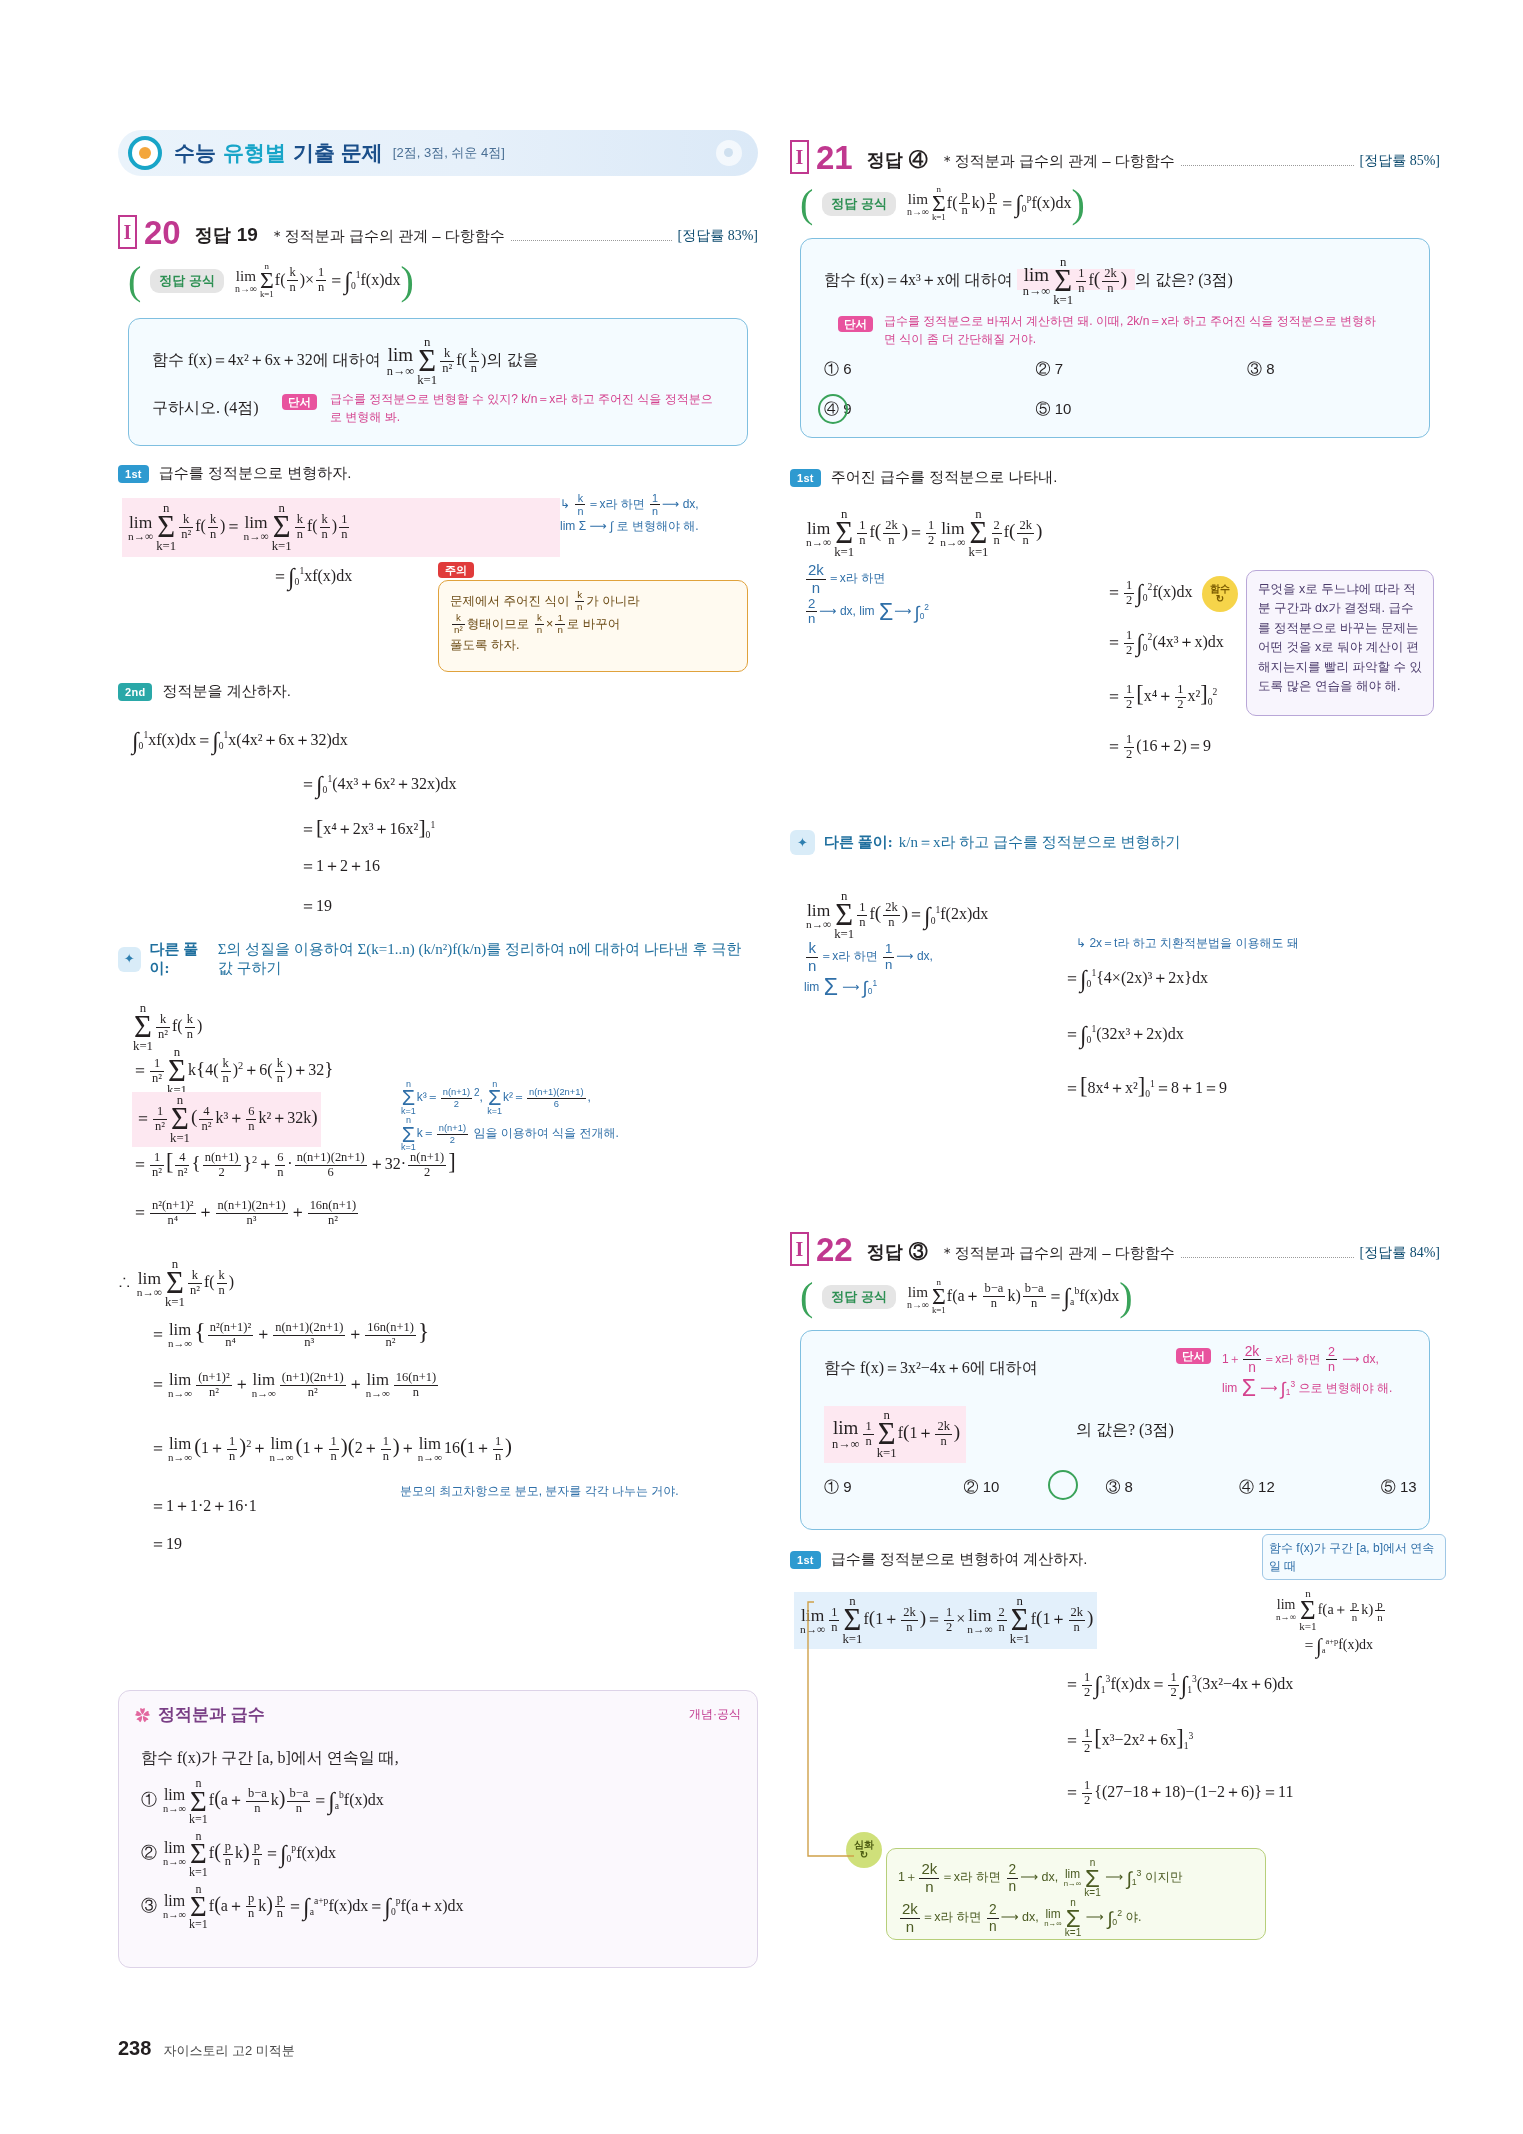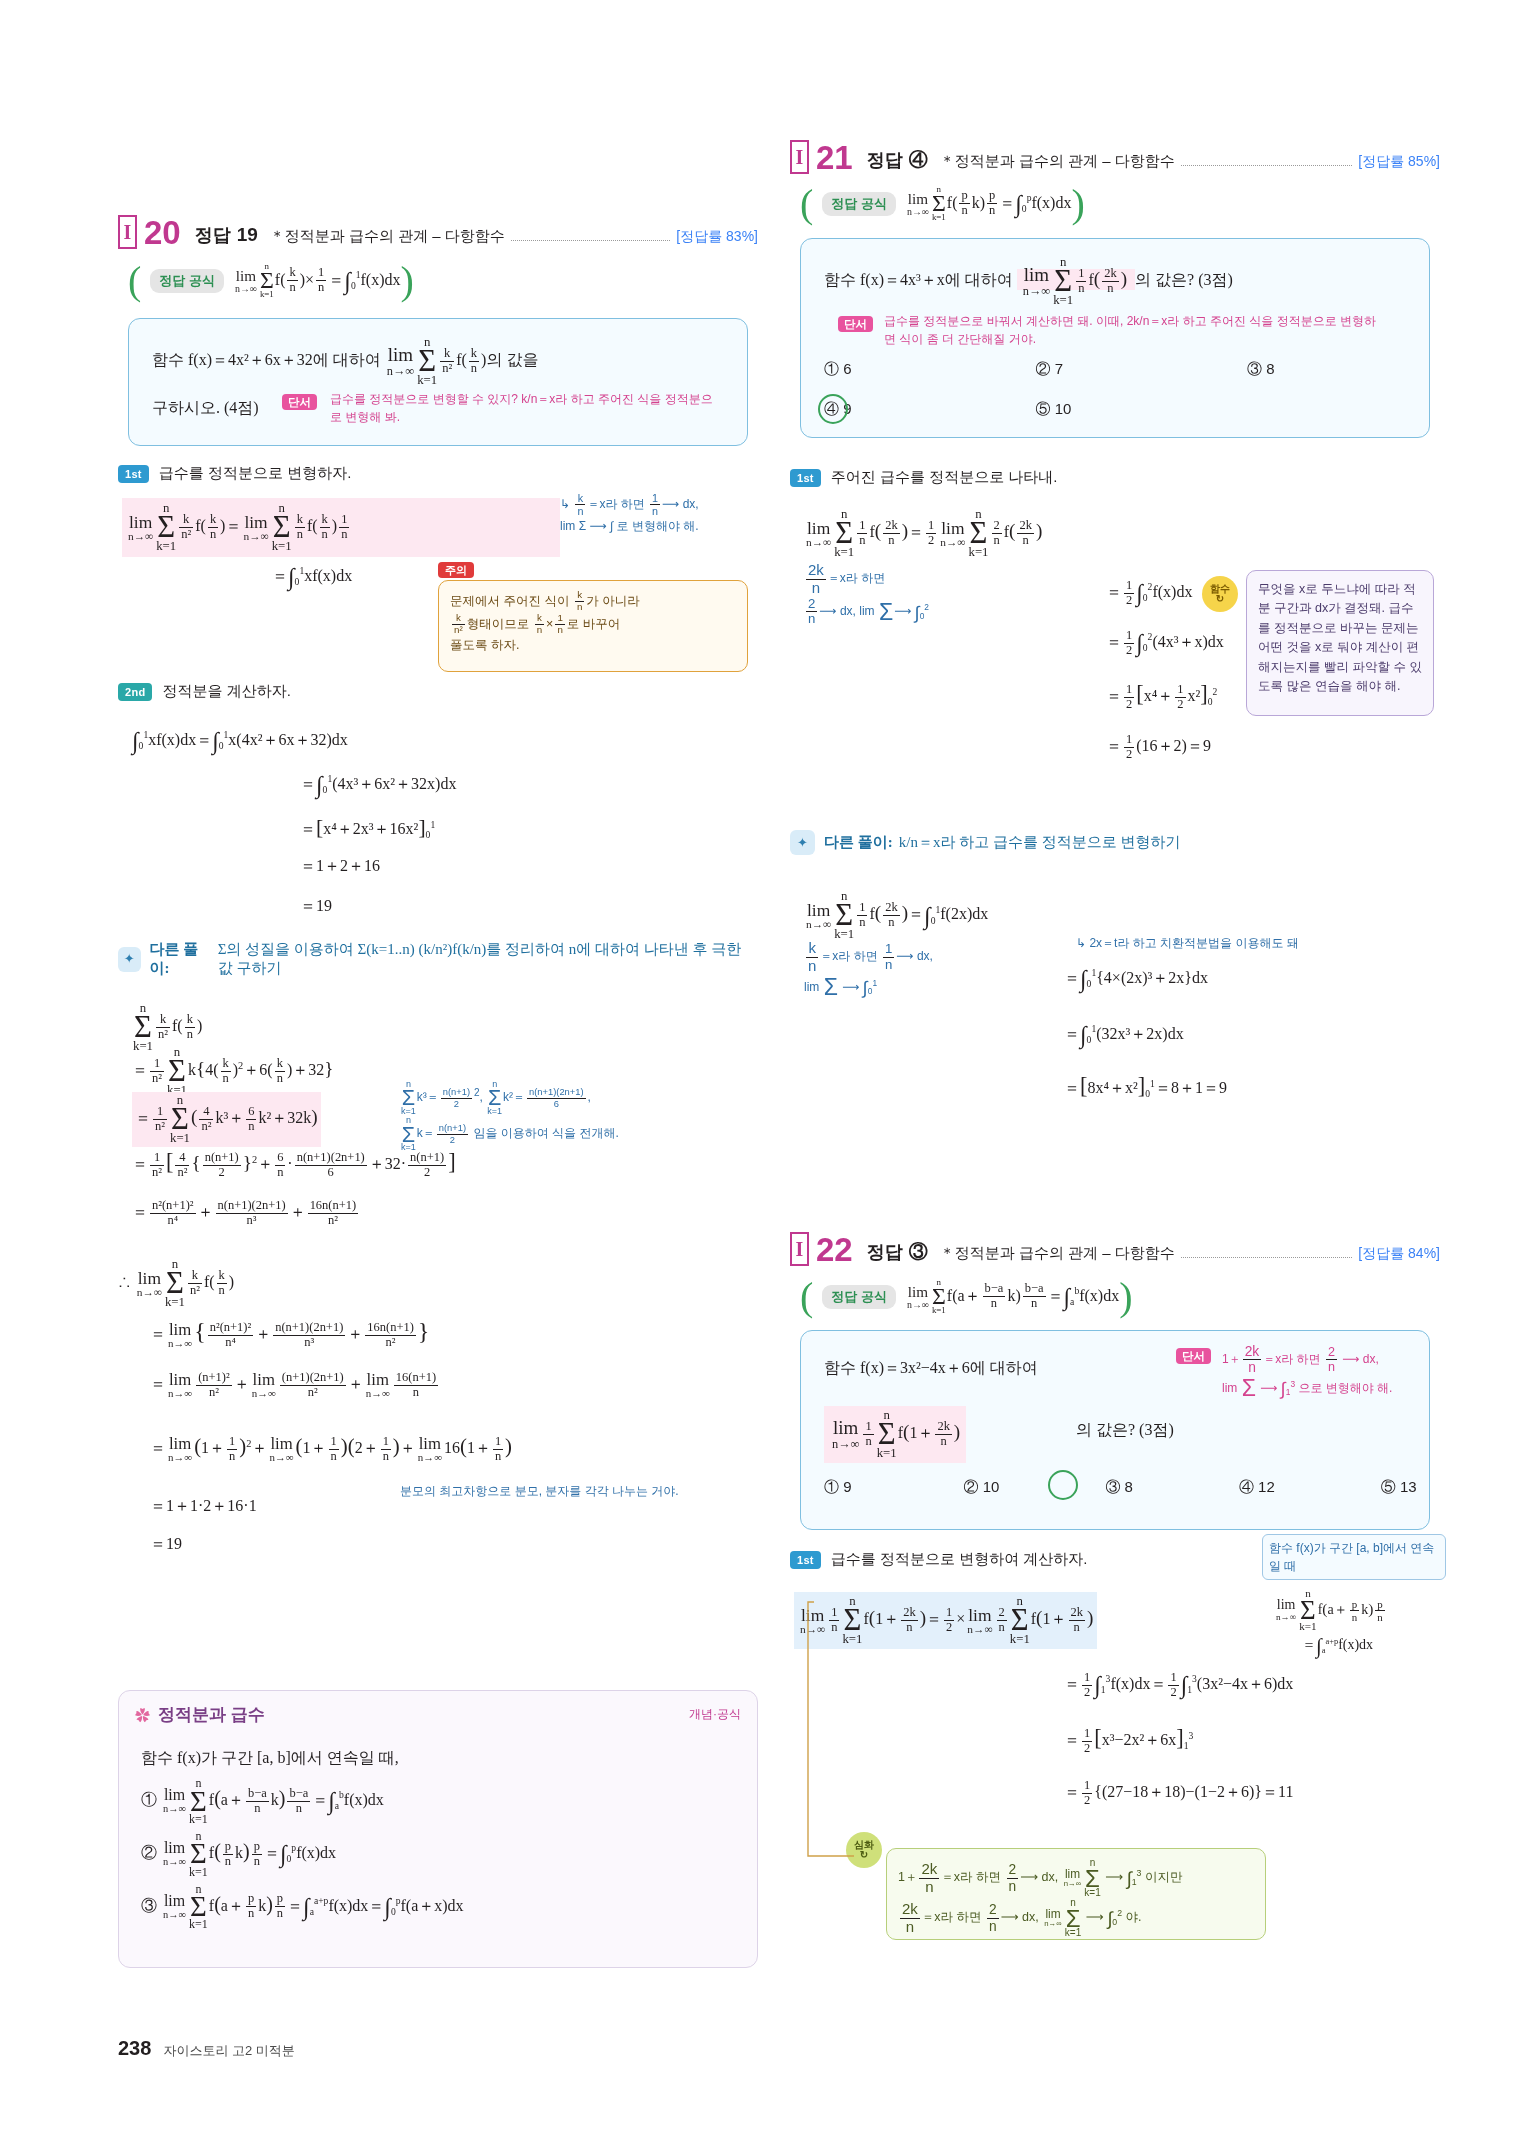--- a/index.html
+++ b/index.html
@@ -39,21 +39,21 @@
   .qnum-box{
     width:19px;height:34px;border:2px solid #c0388f;box-sizing:border-box;
     display:flex;align-items:center;justify-content:center;
     font-family:"Liberation Serif",serif;font-weight:bold;font-size:20px;color:#c0388f;
   }
   .qnum{font-family:"Liberation Sans",sans-serif;font-weight:bold;font-size:33px;color:#c0388f;margin-left:7px;line-height:32px;}
   .qans-label{font-family:"Liberation Sans",sans-serif;font-weight:bold;font-size:18px;color:#231f20;margin-left:14px;line-height:28px;}
   .qans-val{font-family:"Liberation Sans",sans-serif;font-weight:bold;font-size:19px;margin-left:6px;line-height:28px;}
   .qtype{font-size:15px;margin-left:12px;line-height:26px;color:#231f20;font-family:"Liberation Sans",sans-serif;}
   .qdots{flex:1;border-bottom:1px dotted #9a9a9a;margin:0 6px 8px 6px;height:1px;}
-  .qrate{font-family:Liberation Sans, sans-serif;font-size:14px;color:#3b82f6;line-height:26px;white-space:nowrap;}
+  .qrate{font-family:Liberation Serif, serif;font-size:14px;color:#0c4a6e;line-height:26px;white-space:nowrap;}
 
   
   .formula-chip{position:absolute;display:flex;align-items:center;}
   .formula-chip .brk{color:#3aa35a;font-size:40px;line-height:34px;font-family:"Liberation Serif",serif;}
   .formula-chip .tag{
     font-family:"Liberation Sans",sans-serif;font-size:13px;font-weight:bold;color:#2c8f52;
     background:#e5e5e5;border-radius:9px;padding:3px 9px;margin:0 9px;white-space:nowrap;
   }
   .formula-chip .fx{font-size:16px;}
 
@@ -124,20 +124,28 @@
   .intg{font-size:1.5em;vertical-align:-.18em;}
   .limop{display:inline-block;vertical-align:middle;text-align:center;line-height:1.05;margin:0 2px;}
   .limop .lab{display:block;font-size:.95em;}
   .limop .sub{display:block;font-size:.62em;}
 </style>
 </head>
 <body>
 
 <div class="page">
 
+  <div class="banner">
+    <div class="ring"></div>
+    <span class="t1">수능</span>
+    <span class="t2">유형별</span>
+    <span class="t3">기출 문제</span>
+    <span class="t4">[2점, 3점, 쉬운 4점]</span>
+    <div class="dots"></div>
+  </div>
 
   <div class="qhead" style="left:118px;top:215px;width:640px;">
     <div class="qnum-box">I</div>
     <div class="qnum">20</div>
     <div class="qans-label">정답</div>
     <div class="qans-val">19</div>
     <div class="qtype">＊정적분과 급수의 관계 – 다항함수</div>
     <div class="qdots"></div>
     <div class="qrate">[정답률 83%]</div>
   </div>

